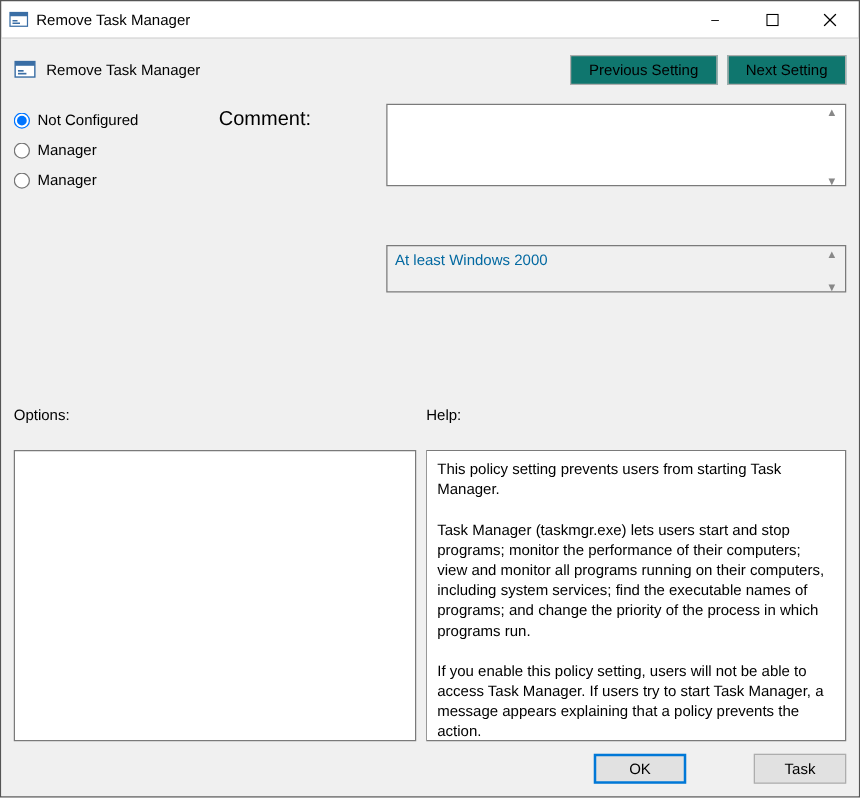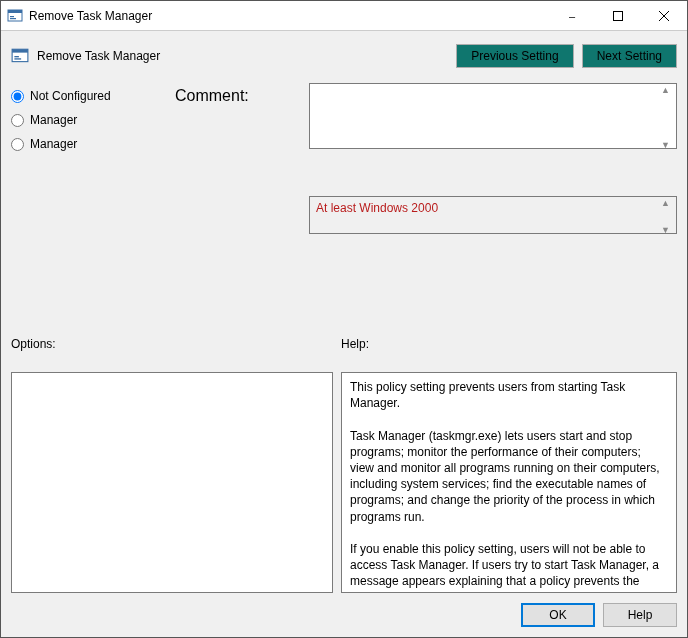--- a/index.html
+++ b/index.html
@@ -59,44 +59,44 @@
   .radios { grid-column:1; grid-row:1 / span 4; padding-top:2px;}
   .radio { display:flex;align-items:center;gap:6px;margin:4px 0 10px 0;font-size:12px;}
   .radio input { margin:0; }
   .field-label { font-size:16px;padding-top:4px;}
   .textarea-wrap { position:relative; }
   textarea {
     width:100%;resize:none;font-family:inherit;font-size:12px;
     border:1px solid #7a7a7a;padding:4px 18px 4px 6px;background:#fff;
   }
   .comment-ta { height:66px; }
-  .supported-ta { height:38px; background:#f0f0f0; color:#b91c1c;}
+  .supported-ta { height:38px; background:#f0f0f0; color:#0369a1;}
   .scroll-arrows {
     position:absolute;right:2px;top:2px;bottom:2px;width:14px;
     display:flex;flex-direction:column;justify-content:space-between;
     color:#888;font-size:9px;pointer-events:none;
   }
   .mid-labels {
-    display:flex;margin-top:12px;margin-bottom:4px;
+    display:flex;margin-bottom:4px;
   }
   .mid-labels .left { width:330px; }
   .panes {
     flex:1;display:flex;gap:8px;min-height:0;margin-top:17px;
   }
   .pane {
     border:1px solid #7a7a7a;background:#fff;padding:6px 8px;font-size:12px;
     overflow:auto;
   }
   .pane.left { width:322px; }
   .pane.right { flex:1; line-height:1.35; white-space:pre-wrap;}
   .footer {
     display:flex;justify-content:flex-end;gap:8px;padding-top:10px;
   }
   .btn {
-    min-width:74px;padding:4px 10px;background:#e1e1e1;border:1px solid #adadad;font-size:12px;
+    min-width:74px;padding:4px 10px;background:#e1e1e1;border:1px solid #adadad;font-size:12px;margin-left:46px;
   }
   .btn.default { border:2px solid #0078d7; padding:3px 9px; }
 </style>
 </head>
 <body>
 
 <div class="titlebar">
   <span class="icon">
     <svg width="16" height="16" viewBox="0 0 16 16">
       <rect x="1" y="2" width="14" height="11" fill="#fff" stroke="#3a6ea5"></rect>
@@ -181,16 +181,16 @@
 
 Task Manager (taskmgr.exe) lets users start and stop programs; monitor the performance of their computers; view and monitor all programs running on their computers, including system services; find the executable names of programs; and change the priority of the process in which programs run.
 
 If you enable this policy setting, users will not be able to access Task Manager. If users try to start Task Manager, a message appears explaining that a policy prevents the action.
 
 If you disable or do not configure this policy setting, users can access Task Manager to  start and stop programs, monitor the performance of their computers, view and monitor all programs running on their computers, including system services, find the executable names of programs, and change the priority of the process in which programs run.</div>
   </div>
 
   <div class="footer">
     <button class="btn default">OK</button>
-    <button class="btn">Help</button>
+    <button class="btn">Task</button>
   </div>
 
 </div>
 
 </body></html>

